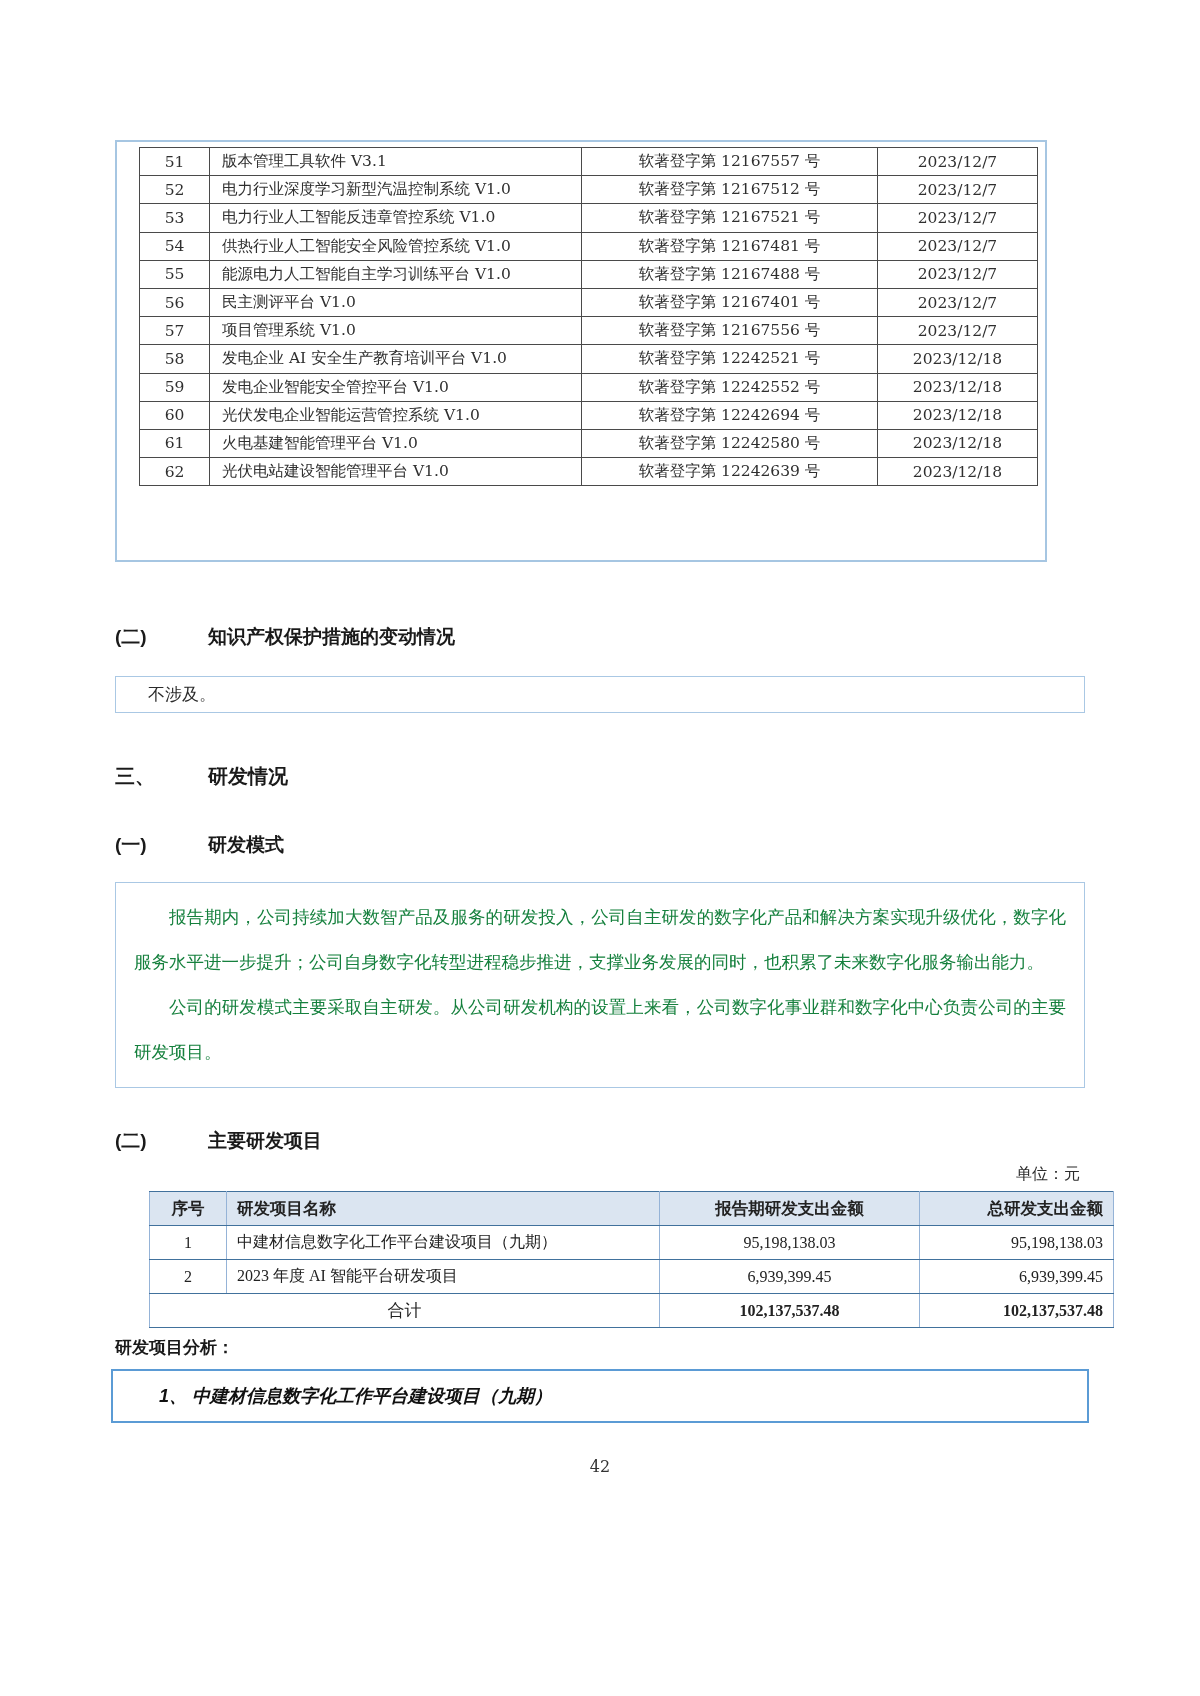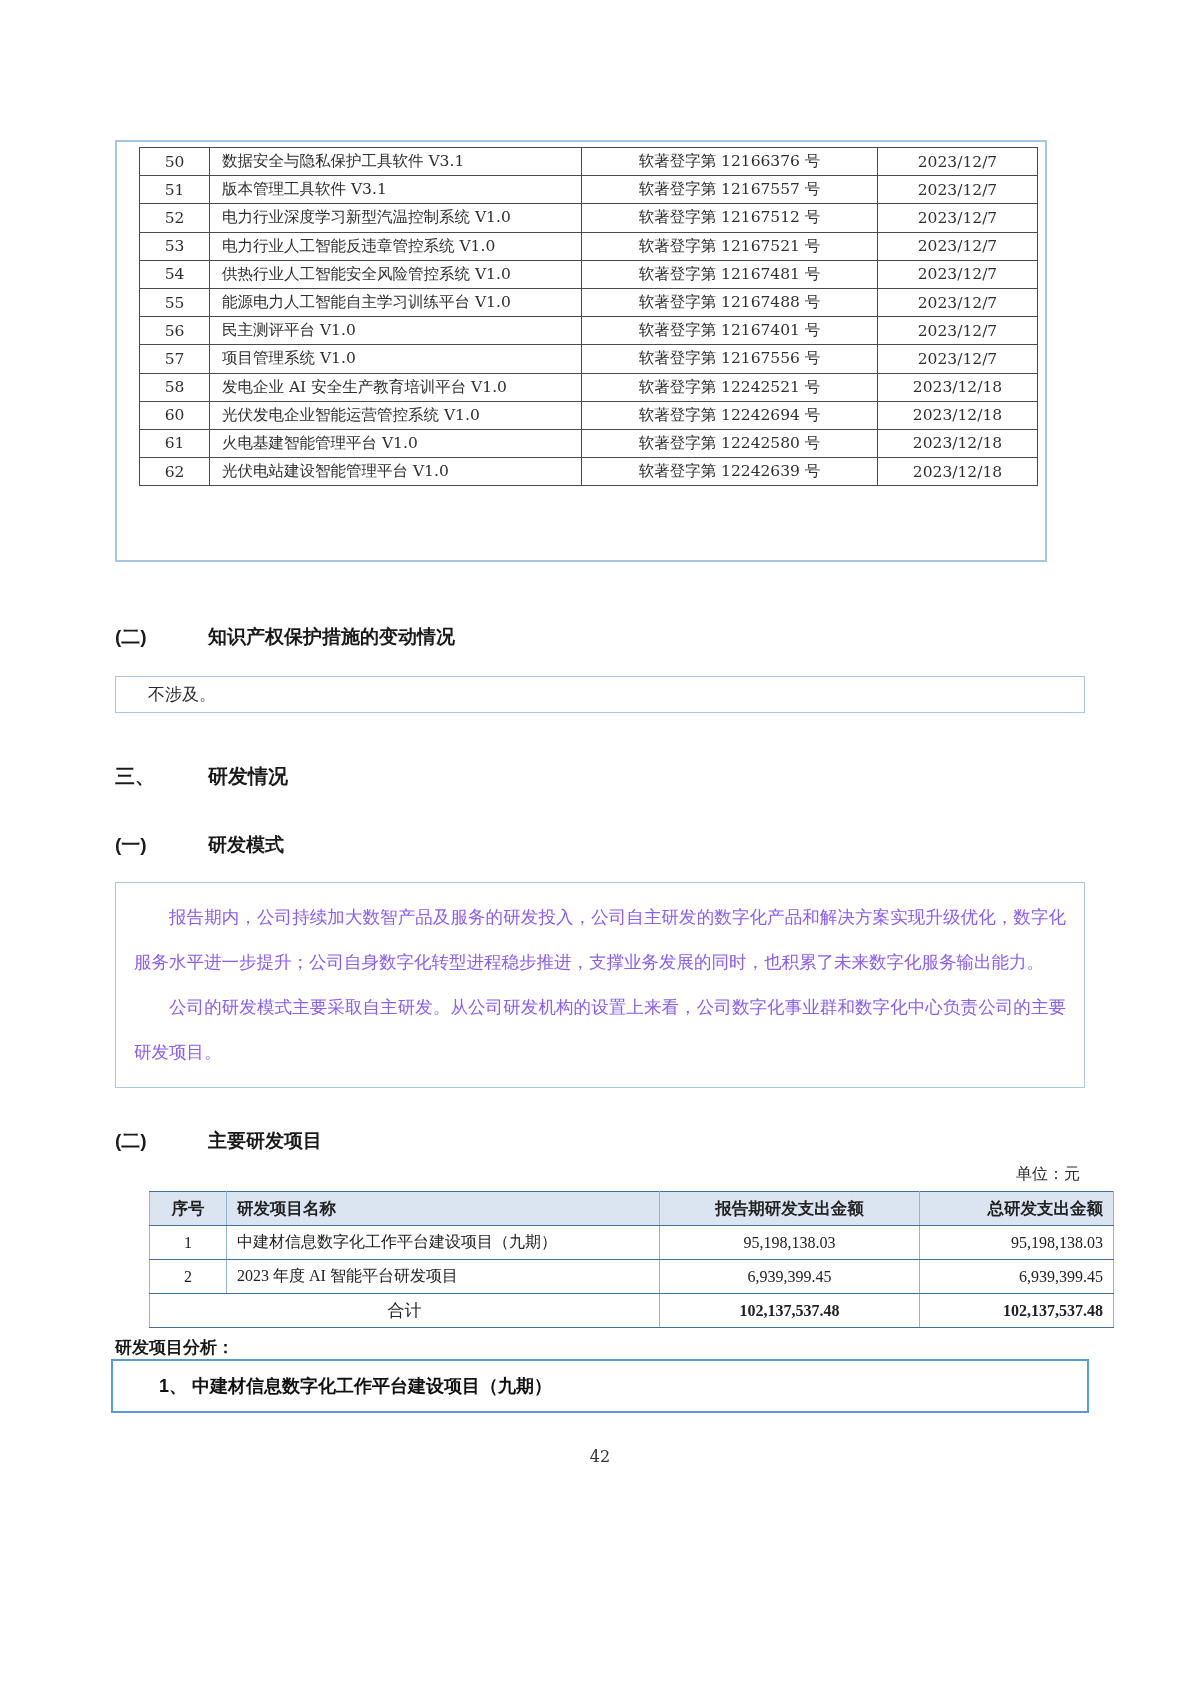--- a/index.html
+++ b/index.html
@@ -35,21 +35,21 @@
   .hd-ip{margin-top:62px;}
   .hd-mode{margin-top:42px;}
   .hd-proj{margin-top:40px;}
 
   
   .blue-box{box-sizing:border-box;width:970px;border:1.5px solid #aac8e4;background:#fff;}
   .nse-box{margin-top:26px;height:37px;line-height:34px;padding-left:32px;font-size:17px;}
   .para-box{margin-top:24px;padding:12px 18px 12px 18px;}
   .para-box p{
     margin:0;font-size:17.5px;line-height:45px;text-align:justify;
-    text-indent:2em;color:#8b5cf6;
+    text-indent:2em;color:#15803d;
   }
 
   .subtitle{margin-top:16px;font-family:"Liberation Sans", sans-serif;font-weight:bold;
     font-size:17px;color:#1a1a1a;}
   .unit{margin-top:10px;width:965px;text-align:right;font-size:16px;padding-right:4px;}
 
   
   table.t2{border-collapse:collapse;table-layout:fixed;width:964px;margin-top:6px;
     font-family:Liberation Serif, serif;font-size:16px;color:#222;margin-left:34px;}
   table.t2 td,table.t2 th{
@@ -60,40 +60,34 @@
   .t2 thead th{background:#dbe5f1;font-weight:bold;text-align:center;font-size:16.5px;}
   .t2 .c2-no{width:77px;text-align:center;}
   .t2 .c2-name{width:433px;text-align:left;}
   .t2 .c2-amt{width:260px;text-align:center;}
   .t2 .c2-tot{width:194px;text-align:right;}
   .t2 .total-label{text-align:center;font-size:17px;}
   .t2 .total-num{font-weight:bold;}
 
   .analysis{margin-top:8px;font-family:"Liberation Sans", sans-serif;font-weight:bold;
     font-size:17px;color:#1a1a1a;}
-  .hl-box{box-sizing:border-box;width:978px;margin-left:-4px;
+  .hl-box{box-sizing:border-box;width:978px;margin-left:-4px;margin-top:10px;
     border:2.5px solid #5b9bd5;padding:13px 16px 13px 46px;
-    font-family:"Liberation Sans", sans-serif;font-weight:bold;font-size:18px;color:#111;}
+    font-family:"Liberation Sans", sans-serif;font-weight:bold;font-size:18px;color:#111;font-style:italic;}
   .pageno{margin-top:34px;width:970px;text-align:center;font-size:16px;color:#333;}
 </style>
 </head>
 <body>
 
 <div class="page">
 
   <div class="t1-frame">
     <table class="t1">
       <tbody>
         <tr>
-          <td class="c-no">50</td>
-          <td class="c-name">数据安全与隐私保护工具软件 V3.1</td>
-          <td class="c-reg">软著登字第 12166376 号</td>
-          <td class="c-date">2023/12/7</td>
-        </tr>
-        <tr>
           <td class="c-no">51</td>
           <td class="c-name">版本管理工具软件 V3.1</td>
           <td class="c-reg">软著登字第 12167557 号</td>
           <td class="c-date">2023/12/7</td>
         </tr>
         <tr>
           <td class="c-no">52</td>
           <td class="c-name">电力行业深度学习新型汽温控制系统 V1.0</td>
           <td class="c-reg">软著登字第 12167512 号</td>
           <td class="c-date">2023/12/7</td>
@@ -125,20 +119,26 @@
         <tr>
           <td class="c-no">57</td>
           <td class="c-name">项目管理系统 V1.0</td>
           <td class="c-reg">软著登字第 12167556 号</td>
           <td class="c-date">2023/12/7</td>
         </tr>
         <tr>
           <td class="c-no">58</td>
           <td class="c-name">发电企业 AI 安全生产教育培训平台 V1.0</td>
           <td class="c-reg">软著登字第 12242521 号</td>
+          <td class="c-date">2023/12/18</td>
+        </tr>
+        <tr>
+          <td class="c-no">59</td>
+          <td class="c-name">发电企业智能安全管控平台 V1.0</td>
+          <td class="c-reg">软著登字第 12242552 号</td>
           <td class="c-date">2023/12/18</td>
         </tr>
         <tr>
           <td class="c-no">60</td>
           <td class="c-name">光伏发电企业智能运营管控系统 V1.0</td>
           <td class="c-reg">软著登字第 12242694 号</td>
           <td class="c-date">2023/12/18</td>
         </tr>
         <tr>
           <td class="c-no">61</td>

